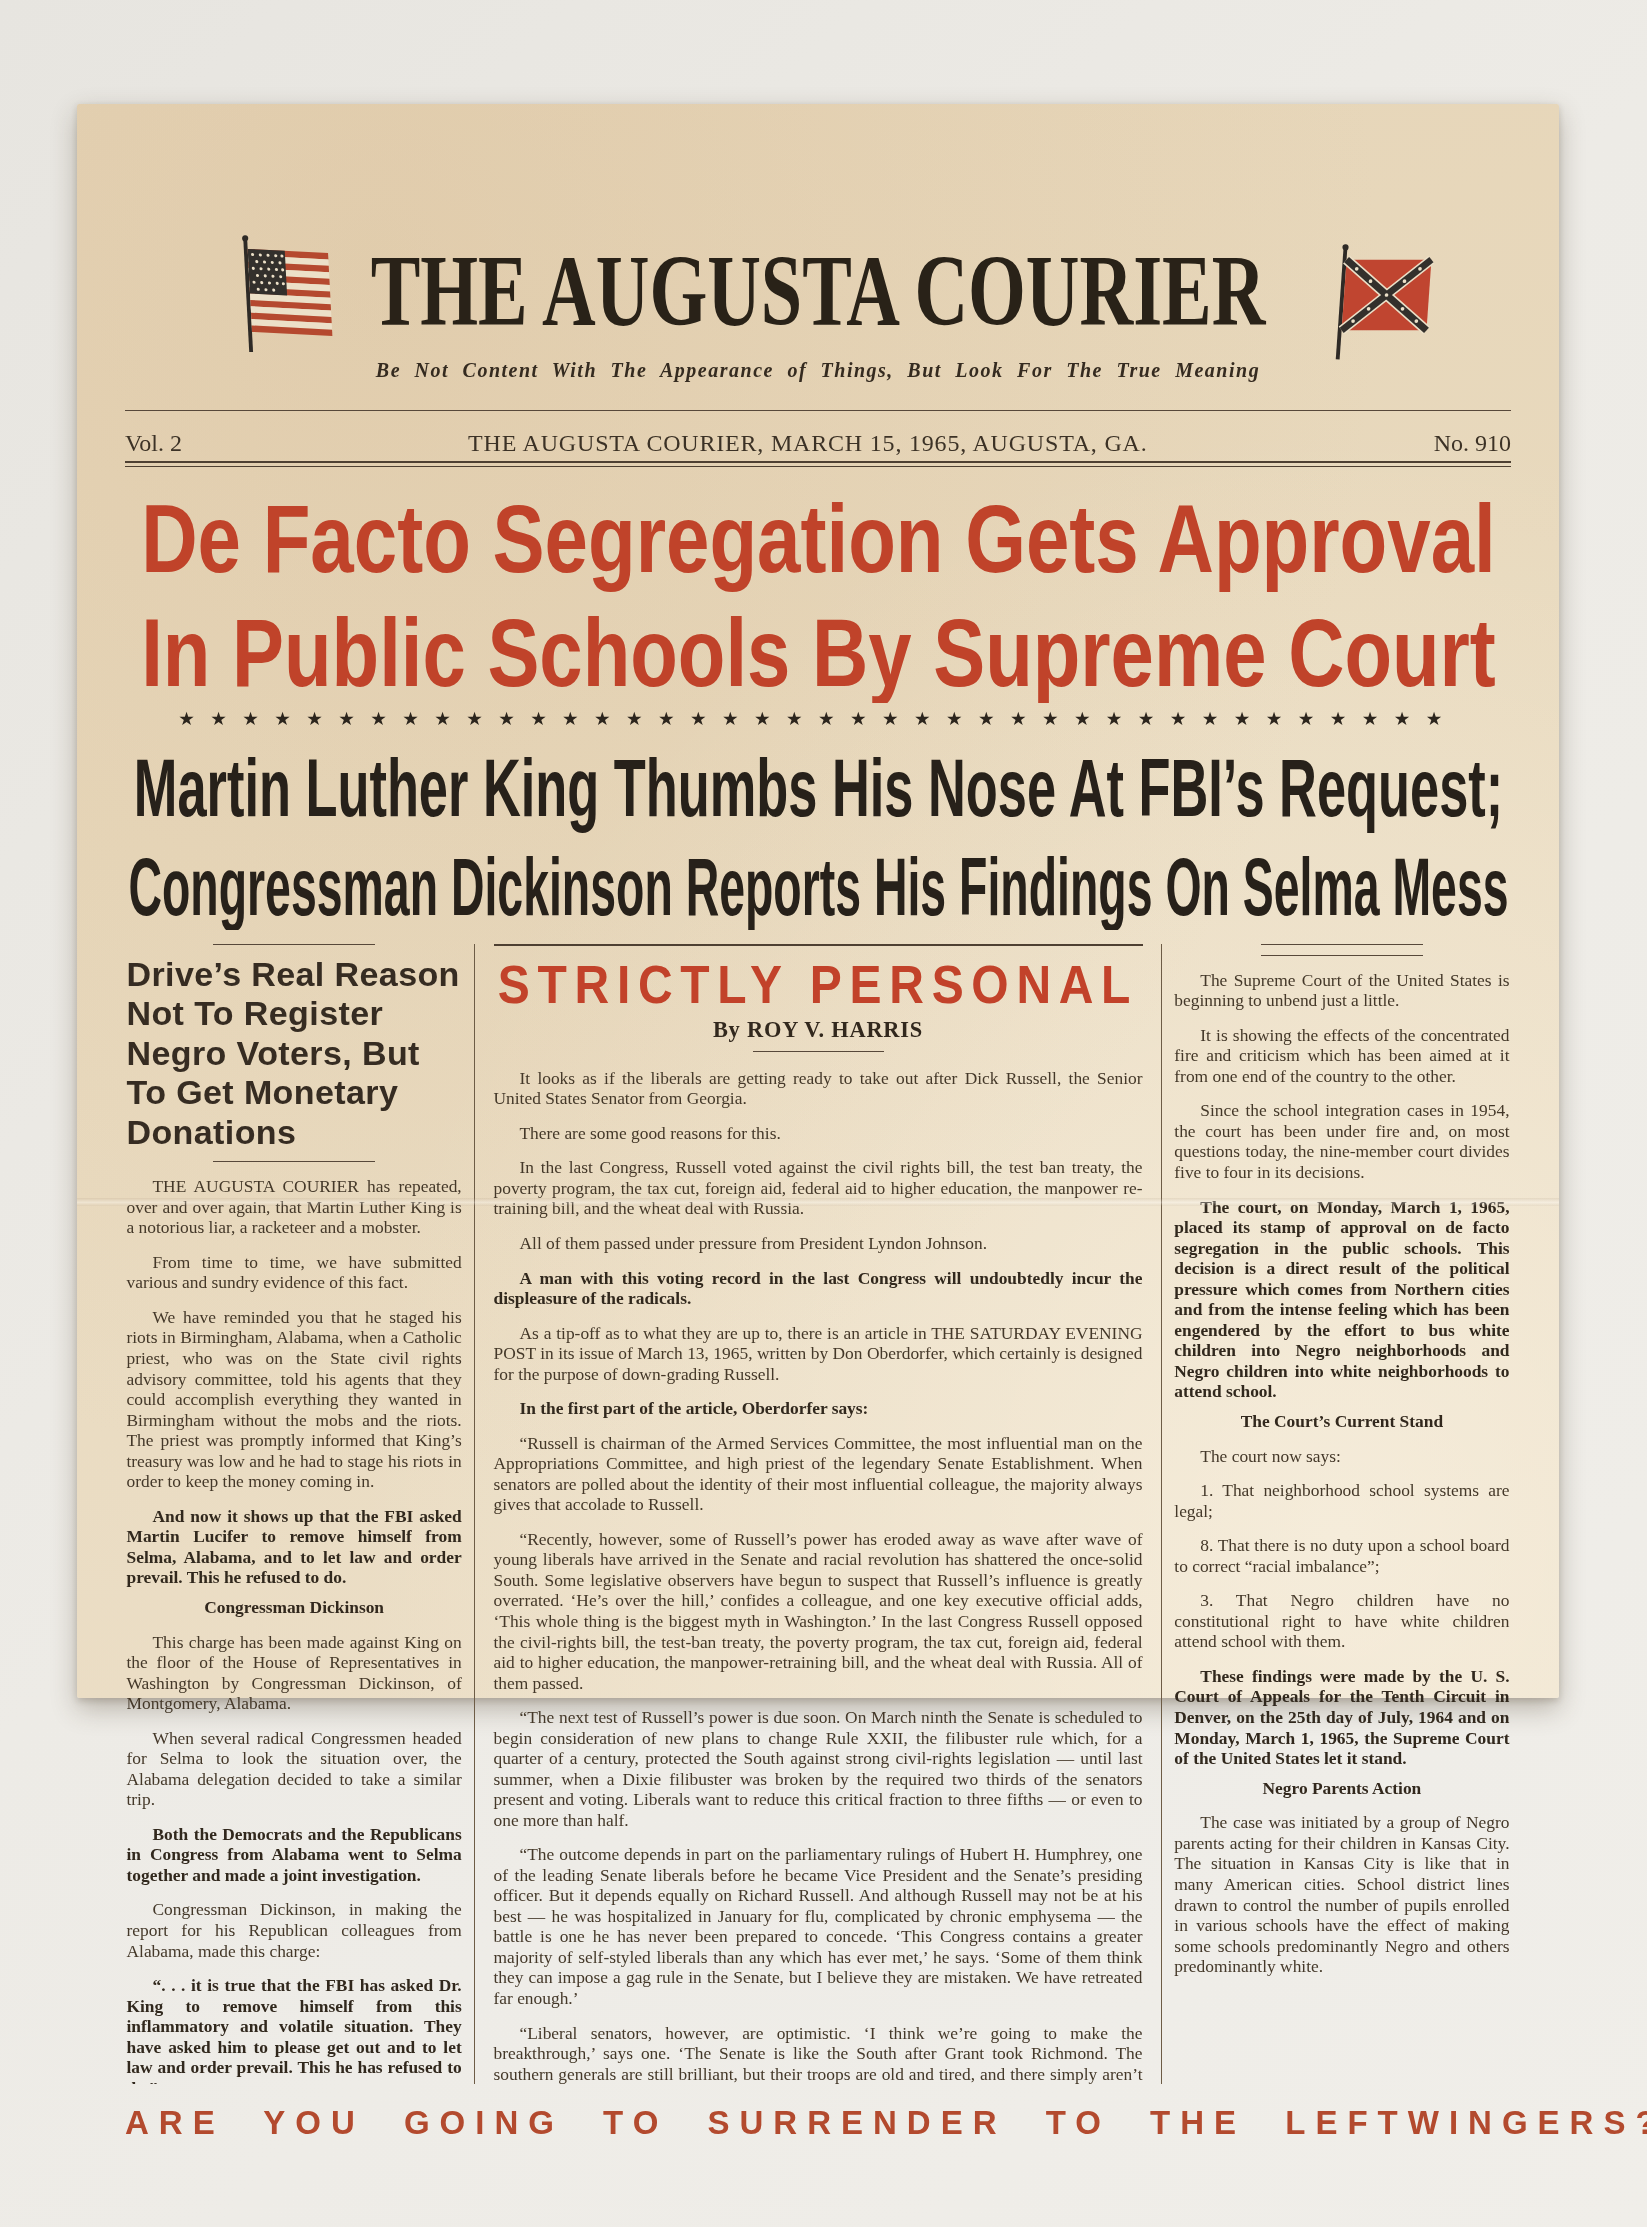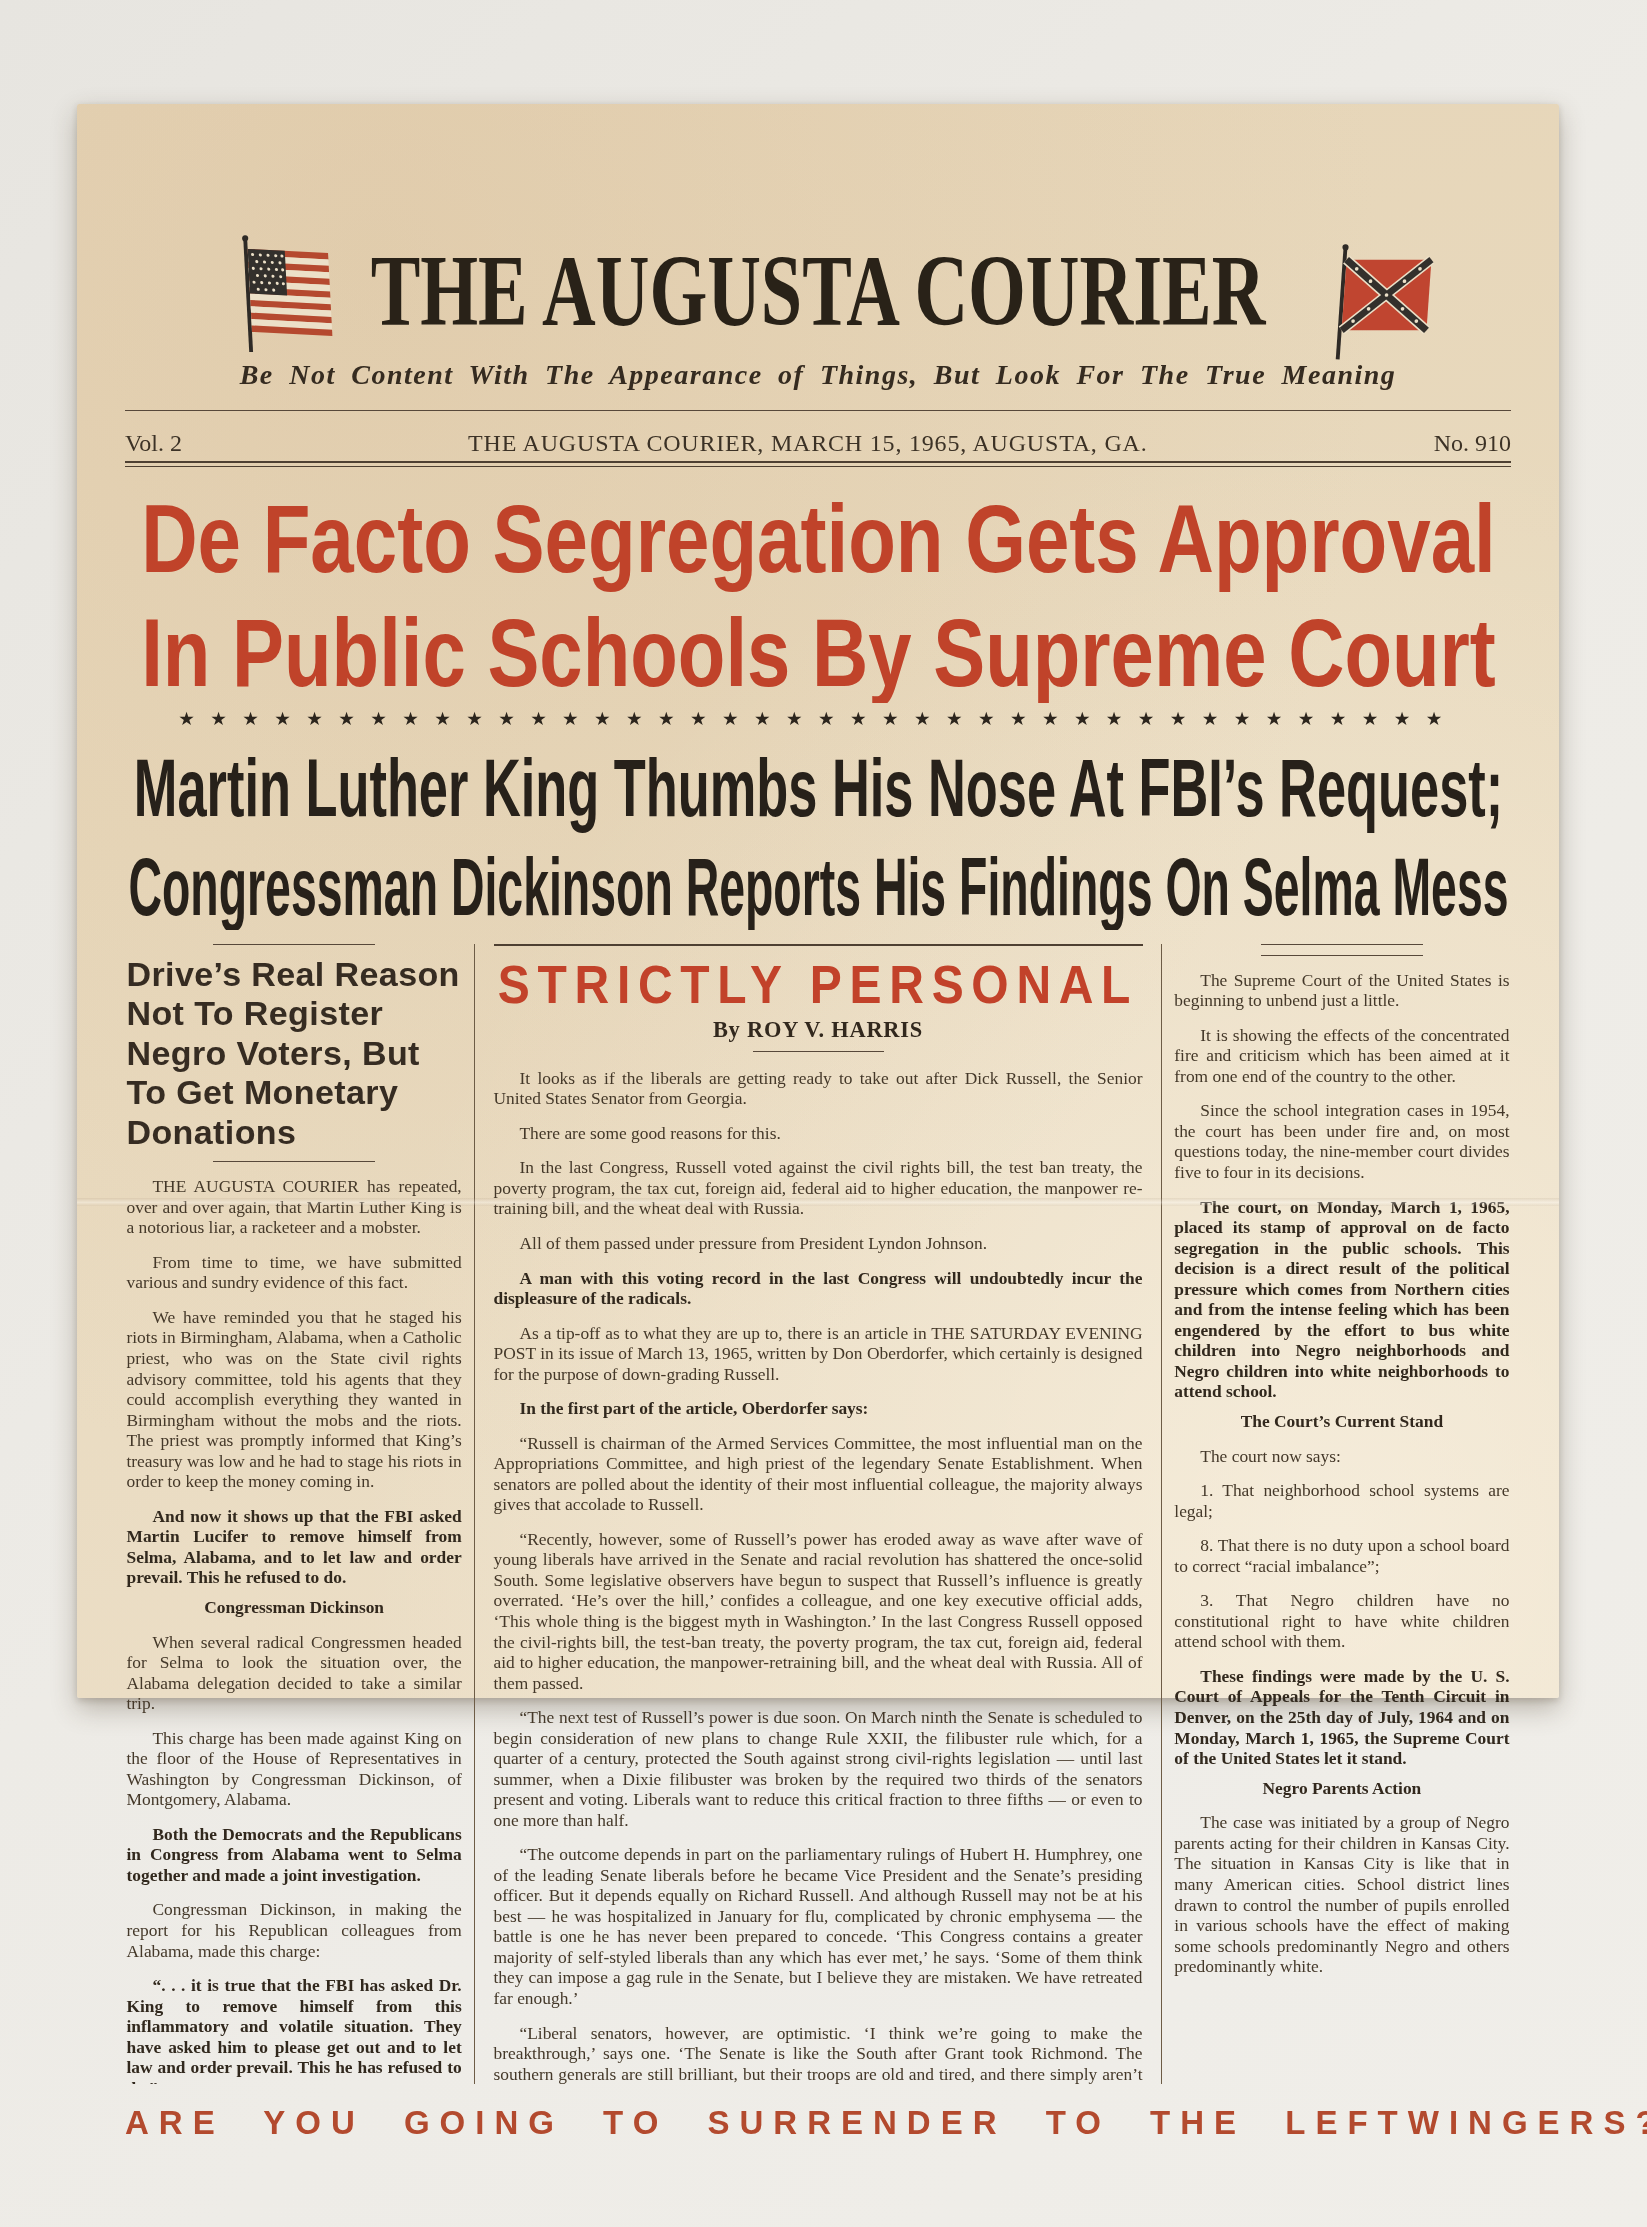--- a/index.html
+++ b/index.html
@@ -23,21 +23,21 @@
     background:linear-gradient(180deg,rgba(120,90,60,.10),rgba(255,255,255,.30) 55%,rgba(120,90,60,.07));pointer-events:none;}
   
   .masthead{position:relative;height:166px;}
   .flag{position:absolute;top:0;width:108px;height:127px;}
   .flag.us{left:108px;}
   .flag.conf{right:68px;top:7.7px;}
   .title-wrap{text-align:center;}
   .title-svg{display:block;margin:0 auto;}
   .title-svg text{font-family:"Liberation Serif","DejaVu Serif",serif;font-weight:bold;fill:#292218;}
   .motto{margin-top:7.7px;text-align:center;font-style:italic;font-weight:bold;
-    font-size:28px;color:#352b20;letter-spacing:1.5px;word-spacing:7px;}
+    font-size:20px;color:#352b20;letter-spacing:1.5px;word-spacing:7px;}
   .rule-single{border-top:1.5px solid #57483a;margin-top:9.3px;}
   .dateline-row{display:flex;align-items:flex-start;font-size:24px;color:#3c3226;margin-top:19px;}
   .dateline-row .mid{flex:1;text-align:center;letter-spacing:0.8px;}
   .rule-heavy{border-top:2.3px solid #4e4032;border-bottom:1.5px solid #4e4032;height:3.1px;margin-top:3.9px;}
   
   .headline-svg{display:block;margin:10.8px auto 0;}
   .headline-svg text{font-family:"Liberation Sans","DejaVu Sans",sans-serif;font-weight:bold;}
   .headline-red text{fill:#c0432a;}
   .headline-black text{fill:#27211a;}
   .stars{white-space:nowrap;overflow:hidden;text-align:center;color:#2c251d;
@@ -187,22 +187,22 @@
     <div class="col col-left">
       <div class="head-rule"></div>
       <div class="col-heading">Drive’s Real Reason Not To Register Negro Voters, But To Get Monetary Donations</div>
       <div class="head-rule below"></div>
       <div>
           <p class="para normal">THE AUGUSTA COURIER has repeated, over and over again, that Martin Luther King is a notorious liar, a racketeer and a mobster.</p>
           <p class="para normal">From time to time, we have submitted various and sundry evidence of this fact.</p>
           <p class="para normal">We have reminded you that he staged his riots in Birmingham, Alabama, when a Catholic priest, who was on the State civil rights advisory committee, told his agents that they could accomplish everything they wanted in Birmingham without the mobs and the riots. The priest was promptly informed that King’s treasury was low and he had to stage his riots in order to keep the money coming in.</p>
           <p class="para bold">And now it shows up that the FBI asked Martin Lucifer to remove himself from Selma, Alabama, and to let law and order prevail. This he refused to do.</p>
           <p class="para subhead">Congressman Dickinson</p>
+          <p class="para normal">This charge has been made against King on the floor of the House of Representatives in Washington by Congressman Dickinson, of Montgomery, Alabama.</p>
           <p class="para normal">When several radical Congressmen headed for Selma to look the situation over, the Alabama delegation decided to take a similar trip.</p>
-          <p class="para normal">This charge has been made against King on the floor of the House of Representatives in Washington by Congressman Dickinson, of Montgomery, Alabama.</p>
           <p class="para bold">Both the Democrats and the Republicans in Congress from Alabama went to Selma together and made a joint investigation.</p>
           <p class="para normal">Congressman Dickinson, in making the report for his Republican colleagues from Alabama, made this charge:</p>
           <p class="para bold">“. . . it is true that the FBI has asked Dr. King to remove himself from this inflammatory and volatile situation. They have asked him to please get out and to let law and order prevail. This he has refused to do.”</p>
           <p class="para subhead">Congressman’s Report</p>
           <p class="para normal">In Congressman Dickinson’s report to the House of Representatives, he said:</p>
         </div>
     </div>
 
     <div class="col col-center">
       <div class="center-toprule"></div>

